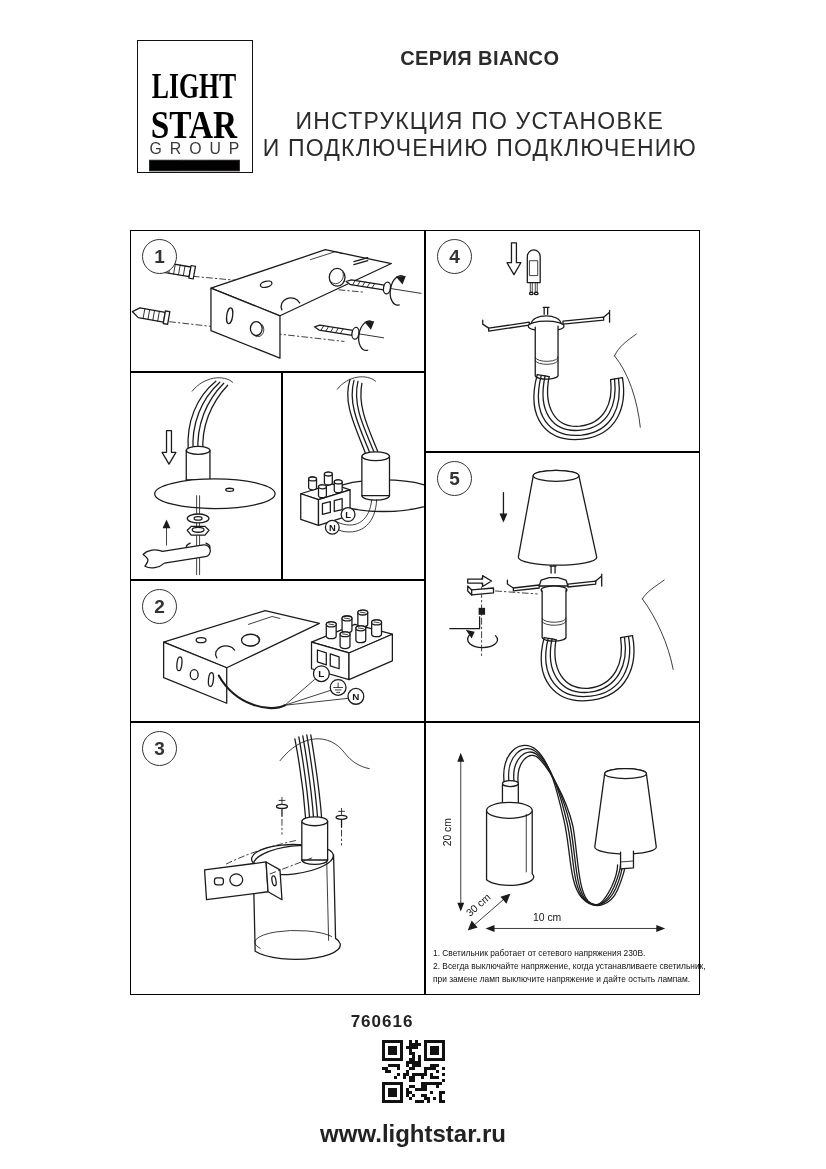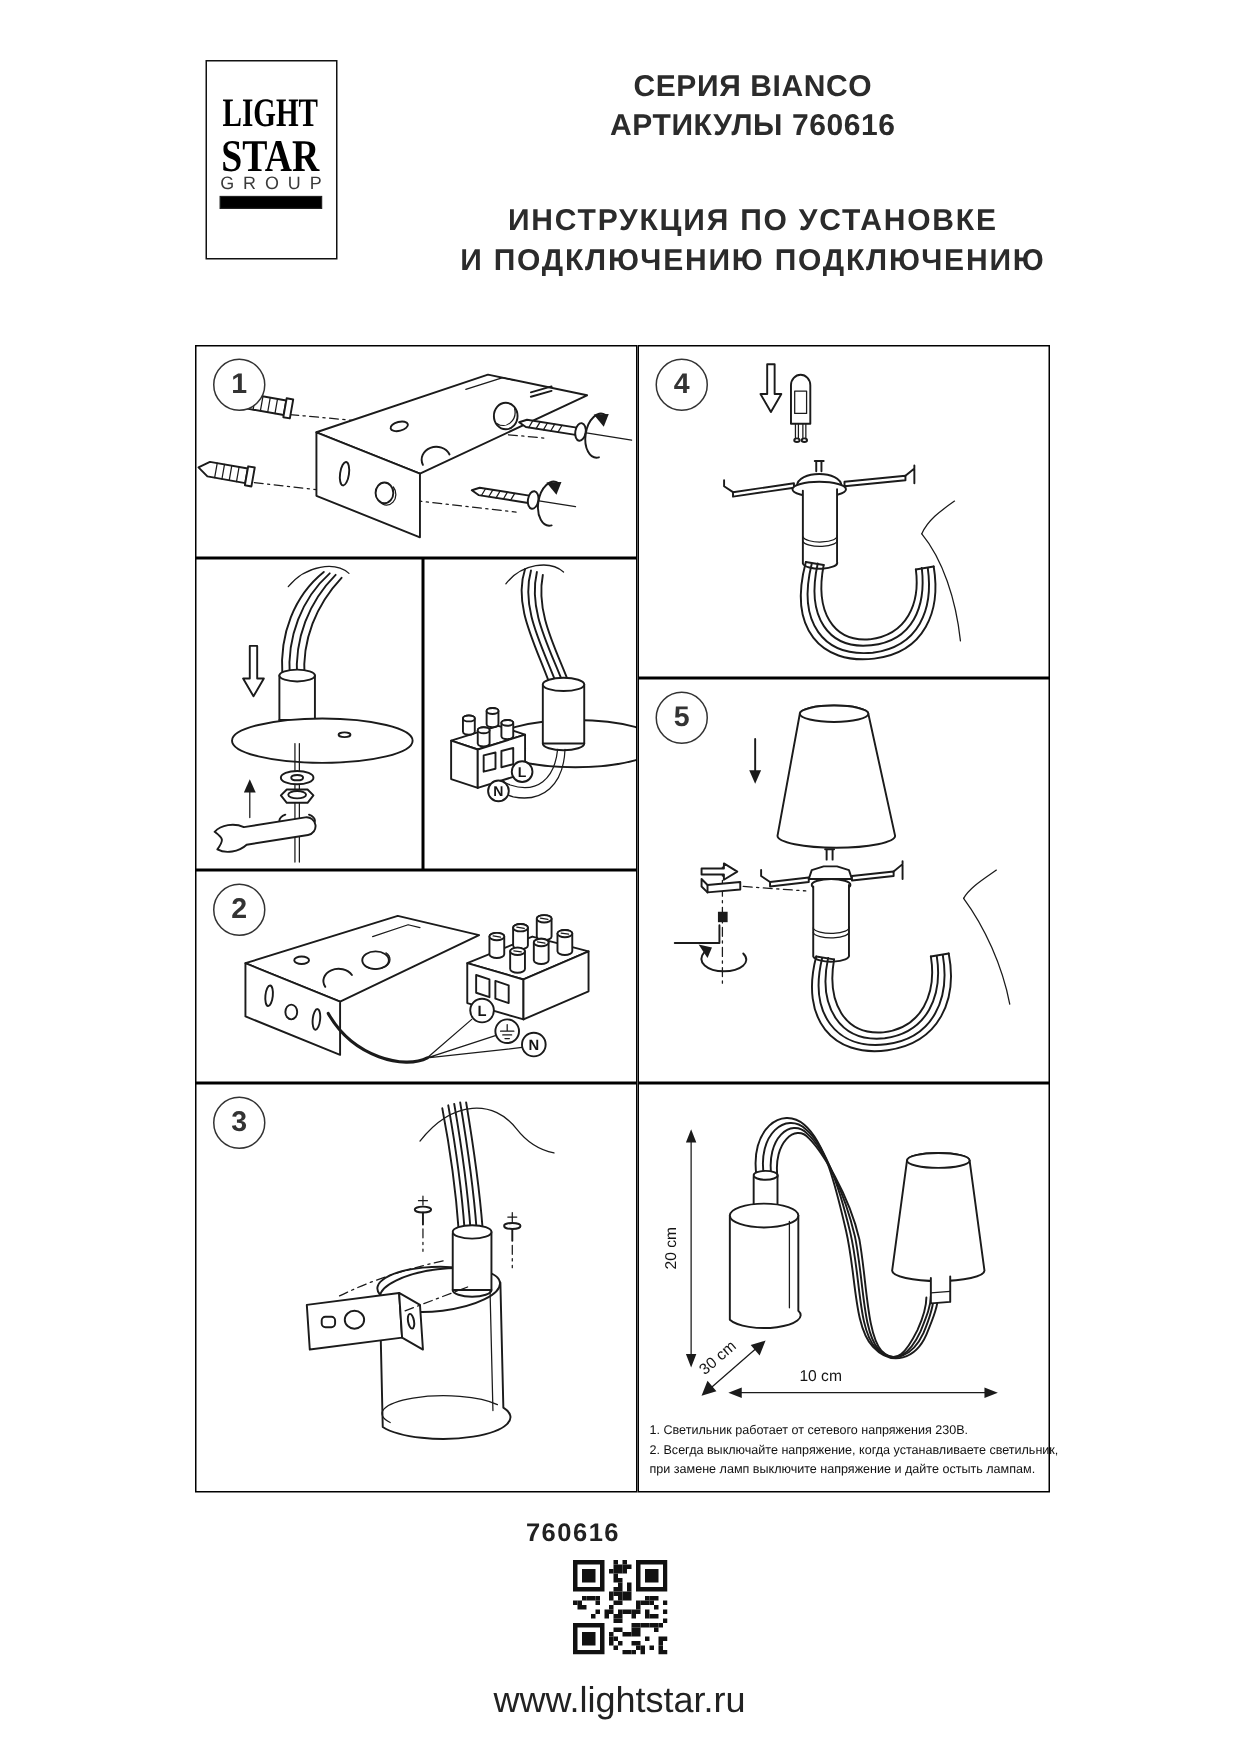--- a/index.html
+++ b/index.html
@@ -1,24 +1,24 @@
 <!DOCTYPE html>
 <html><head>
 <meta charset="utf-8">
 <style>
   html,body{margin:0;padding:0;}
   body{width:826px;height:1169px;background:#ffffff;position:relative;overflow:hidden;
        font-family:"Liberation Sans",sans-serif;color:#1b1b1b;}
   
-  .logo-box{position:absolute;left:137px;top:40px;width:88px;height:133px;
+  .logo-box{position:absolute;left:137px;top:40px;width:116px;height:133px;
             border:1.6px solid #111;box-sizing:border-box;background:#fff;}
   .logo-box svg{position:absolute;inset:0;}
   .header-right{position:absolute;right:129px;top:45px;text-align:center;color:#2b2b2b;}
   .hdr-series{font-size:20px;line-height:26px;font-weight:bold;letter-spacing:.4px;}
-  .hdr-title{margin-top:37px;font-size:20px;line-height:27px;font-weight:bold;letter-spacing:1.2px;}
+  .hdr-title{margin-top:37px;font-size:23px;line-height:27px;font-weight:normal;letter-spacing:1.2px;}
   
   .diagram{position:absolute;left:130px;top:230px;width:570px;height:765px;}
   .panel{position:absolute;background:#fff;border:1.2px solid #000;box-sizing:border-box;}
   #p1{left:0;top:0;width:295px;height:142px;}
   #pmA{left:0;top:142px;width:152px;height:208px;}
   #pmB{left:152px;top:142px;width:143px;height:208px;}
   #p2{left:0;top:350px;width:295px;height:142px;}
   #p3{left:0;top:492px;width:295px;height:273px;}
   #p4{left:295px;top:0;width:275px;height:222px;}
   #p5{left:295px;top:222px;width:275px;height:270px;}
@@ -35,21 +35,21 @@
   .d .w2{stroke-width:2.1;}
   .d .dash{stroke-dasharray:6 3 1.5 3;}
   .d text{fill:#141414;stroke:none;font-family:"Liberation Sans",sans-serif;}
   .notes{position:absolute;left:7px;top:224px;width:266px;font-size:8.4px;line-height:13px;
          color:#111;white-space:nowrap;}
   
   .footer-article{position:absolute;left:0;top:1012px;width:764px;text-align:center;
                   font-size:17px;font-weight:bold;letter-spacing:1px;color:#222;}
   .qr{position:absolute;left:382px;top:1040px;width:63px;height:63px;}
   .footer-site{position:absolute;left:0;top:1120px;width:826px;text-align:center;
-               font-size:24px;font-weight:normal;color:#222;}
+               font-size:24px;font-weight:bold;color:#222;}
 </style>
 </head>
 <body>
 
 <div class="logo-box">
   <svg viewBox="0 0 108 133">
     <text x="13" y="54" textLength="80" lengthAdjust="spacingAndGlyphs" font-family="Liberation Serif, serif" font-weight="bold" font-size="34">LIGHT</text>
     <text x="12" y="92" textLength="82" lengthAdjust="spacingAndGlyphs" font-family="Liberation Serif, serif" font-weight="bold" font-size="38">STAR</text>
     <text x="11" y="107" textLength="85" lengthAdjust="spacing" font-size="15" fill="#3a3a3a">GROUP</text>
     <g>
@@ -57,21 +57,20 @@
       <rect x="39.3" y="113" width="28.3" height="10" stroke="none" fill="#ffffff"></rect>
       <rect x="67.6" y="113" width="28.4" height="10" stroke="none" fill="#ce2b37"></rect>
       <rect x="11" y="113" width="85" height="10" stroke="#222" stroke-width="1"></rect>
     </g>
   </svg>
 </div>
 
 <div class="header-right">
   <div class="hdr-series">
     <div>СЕРИЯ BIANCO</div>
-    <div>АРТИКУЛЫ 760616</div>
   </div>
   <div class="hdr-title">
     <div>ИНСТРУКЦИЯ ПО УСТАНОВКЕ</div>
     <div>И ПОДКЛЮЧЕНИЮ ПОДКЛЮЧЕНИЮ</div>
   </div>
 </div>
 
 <div class="diagram">
 
   <div class="panel" id="p1">

